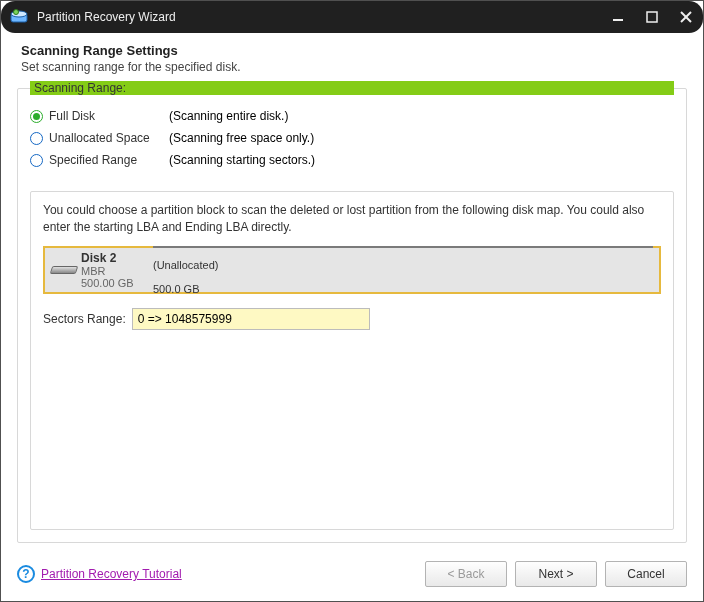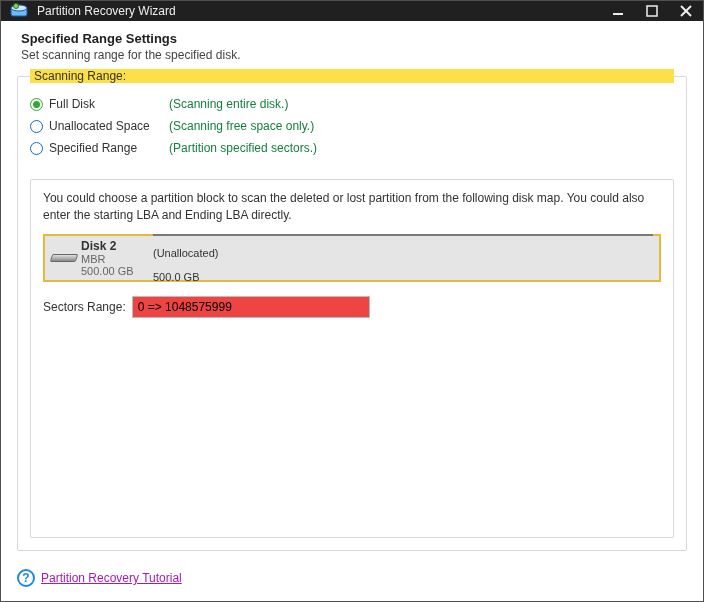--- a/index.html
+++ b/index.html
@@ -1,54 +1,54 @@
 <!DOCTYPE html>
 <html><head>
 <meta charset="utf-8">
 <style>
   * { box-sizing: border-box; margin: 0; padding: 0; }
   body { font-family: "Segoe UI", Tahoma, sans-serif; font-size: 12px; background: #fff; width: 704px; height: 602px; overflow: hidden; }
   .window { width: 704px; height: 602px; border: 1px solid #505050; display: flex; flex-direction: column; }
-  .titlebar { height: 20px; background: #202020; color: #eee; display: flex; align-items: center; padding-left: 8px; }
+  .titlebar { height: 32px; background: #202020; color: #eee; display: flex; align-items: center; padding-left: 8px; border-radius: 14px; }
   .titlebar .icon { width: 20px; height: 20px; margin-right: 8px; display: flex; align-items: center; justify-content: center; }
   .titlebar .title { flex: 1; font-size: 12px; }
   .titlebar .btns { display: flex; }
   .titlebar .btn { width: 34px; height: 32px; display: flex; align-items: center; justify-content: center; color: #eee; cursor: pointer; }
   .titlebar .btn svg { stroke: #eee; }
 
   .header { padding: 10px 20px 10px 20px; }
   .header .h1 { font-weight: bold; font-size: 13px; color: #222; margin-bottom: 2px; }
   .header .sub { color: #444; }
 
   .content { flex: 1; padding: 4px 16px 10px 16px; display: flex; flex-direction: column; }
   .fieldset { border: 1px solid #d8d8d8; border-radius: 2px; padding: 8px 12px 12px 12px; position: relative; flex: 1; display: flex; flex-direction: column; }
-  .legend { position: relative; top: -16px; background: #fde047; display: inline-block; padding: 0 4px; color: #333; }
+  .legend { position: relative; top: -16px; background: #84cc16; display: inline-block; padding: 0 4px; color: #333; }
   .opts { margin-top: -6px; }
   .opt { display: flex; align-items: center; height: 22px; }
   .opt .radio { width: 13px; height: 13px; border: 1px solid #888; border-radius: 50%; margin-right: 6px; display: flex; align-items: center; justify-content: center; cursor: pointer; }
   .opt .radio.checked { border-color: #2bad2b; }
   .opt .radio.checked::after { content: ''; width: 7px; height: 7px; background: #2bad2b; border-radius: 50%; }
   .opt .radio.unchecked { border-color: #1568c4; }
   .opt .label { width: 120px; color: #333; cursor: pointer; }
-  .opt .desc { color: #15803d; }
+  .opt .desc { color: #000000; }
 
   .mapbox { border: 1px solid #d8d8d8; border-radius: 2px; padding: 10px 12px 12px 12px; margin-top: 20px; flex: 1; display: flex; flex-direction: column; }
   .mapbox .instr { color: #333; line-height: 1.4; margin-bottom: 10px; }
   .diskrow { border: 2px solid #e6b93e; background: #e5e5e5; display: flex; align-items: stretch; height: 48px; }
   .diskrow .diskleft { width: 108px; display: flex; align-items: center; padding-left: 6px; }
   .diskicon { width: 26px; height: 8px; background: linear-gradient(#e0e0e0,#888); border: 1px solid #666; border-radius: 2px; position: relative; margin-right: 4px; transform: skewX(-18deg); }
   .diskmeta .dname { font-weight: bold; color: #333; font-size: 12px; }
   .diskmeta .small { color: #666; font-size: 11px; line-height: 1.1; }
   .diskright { flex: 1; display: flex; flex-direction: column; justify-content: center; padding-right: 6px; padding-top:3px;gap:10px; }
   .bar { height: 10px; background: repeating-linear-gradient(90deg,#8a8a8a 0 2px,#b5b5b5 2px 4px); border: 1px solid #7a7a7a; }
   .barlabel { color: #333; font-size: 11px; margin-top: 1px; line-height: 1.2; }
 
   .sectors { display: flex; align-items: center; margin-top: 14px; }
   .sectors label { color: #333; margin-right: 6px; }
-  .sectors input { font-family: inherit; font-size: 12px; padding: 3px 5px; width: 238px; border: 1px solid #bcbcbc; background: #ef4444; }
+  .sectors input { font-family: inherit; font-size: 12px; padding: 3px 5px; width: 238px; border: 1px solid #bcbcbc; background: #fef9c3; }
 
   .footer { padding: 8px 16px 14px 16px; display: flex; align-items: center; }
   .help { display: flex; align-items: center; }
   .help .qicon { width: 18px; height: 18px; border: 2px solid #1a8be0; color: #1a8be0; border-radius: 50%; font-weight: bold; display: flex; align-items: center; justify-content: center; font-size: 12px; margin-right: 6px; }
   .help a { color: #a21caf; text-decoration: underline; cursor: pointer; }
   .footer .spacer { flex: 1; }
   .btnrow { display: flex; gap: 8px; }
   .btn2 { min-width: 82px; height: 26px; background: linear-gradient(#fefefe,#e9e9e9); border: 1px solid #b3b3b3; border-radius: 2px; color: #333; display: flex; align-items: center; justify-content: center; cursor: pointer; font-size: 12px; }
   .btn2.disabled { color: #9a9a9a; cursor: default; }
 </style>
@@ -79,21 +79,21 @@
       <div class="btn">
           <svg width="12" height="12">
             <line x1="1" y1="1" x2="11" y2="11" stroke-width="2"></line>
             <line x1="11" y1="1" x2="1" y2="11" stroke-width="2"></line>
           </svg>
         </div>
     </div>
   </div>
 
   <div class="header">
-    <div class="h1">Specified Range Settings</div>
+    <div class="h1">Scanning Range Settings</div>
     <div class="sub">Set scanning range for the specified disk.</div>
   </div>
 
   <div class="content">
     <div class="fieldset">
       <span class="legend">Scanning Range:</span>
 
       <div class="opts">
         <div class="opt">
           <span class="radio checked"></span>
@@ -101,21 +101,21 @@
           <span class="desc">(Scanning entire disk.)</span>
         </div>
         <div class="opt">
           <span class="radio unchecked"></span>
           <span class="label">Unallocated Space</span>
           <span class="desc">(Scanning free space only.)</span>
         </div>
         <div class="opt">
           <span class="radio unchecked"></span>
           <span class="label">Specified Range</span>
-          <span class="desc">(Partition specified sectors.)</span>
+          <span class="desc">(Scanning starting sectors.)</span>
         </div>
       </div>
 
       <div class="mapbox">
         <div class="instr">You could choose a partition block to scan the deleted or lost partition from the following disk map. You could also enter the starting LBA and Ending LBA directly.</div>
 
         <div class="diskrow">
           <div class="diskleft">
             <span class="diskicon"></span>
             <div class="diskmeta">
@@ -138,14 +138,19 @@
       </div>
     </div>
   </div>
 
   <div class="footer">
     <div class="help">
       <span class="qicon">?</span>
       <a>Partition Recovery Tutorial</a>
     </div>
     <div class="spacer"></div>
+    <div class="btnrow">
+      <div class="btn2 disabled">&lt; Back</div>
+      <div class="btn2">Next &gt;</div>
+      <div class="btn2">Cancel</div>
+    </div>
   </div>
 </div>
 
 </body></html>

